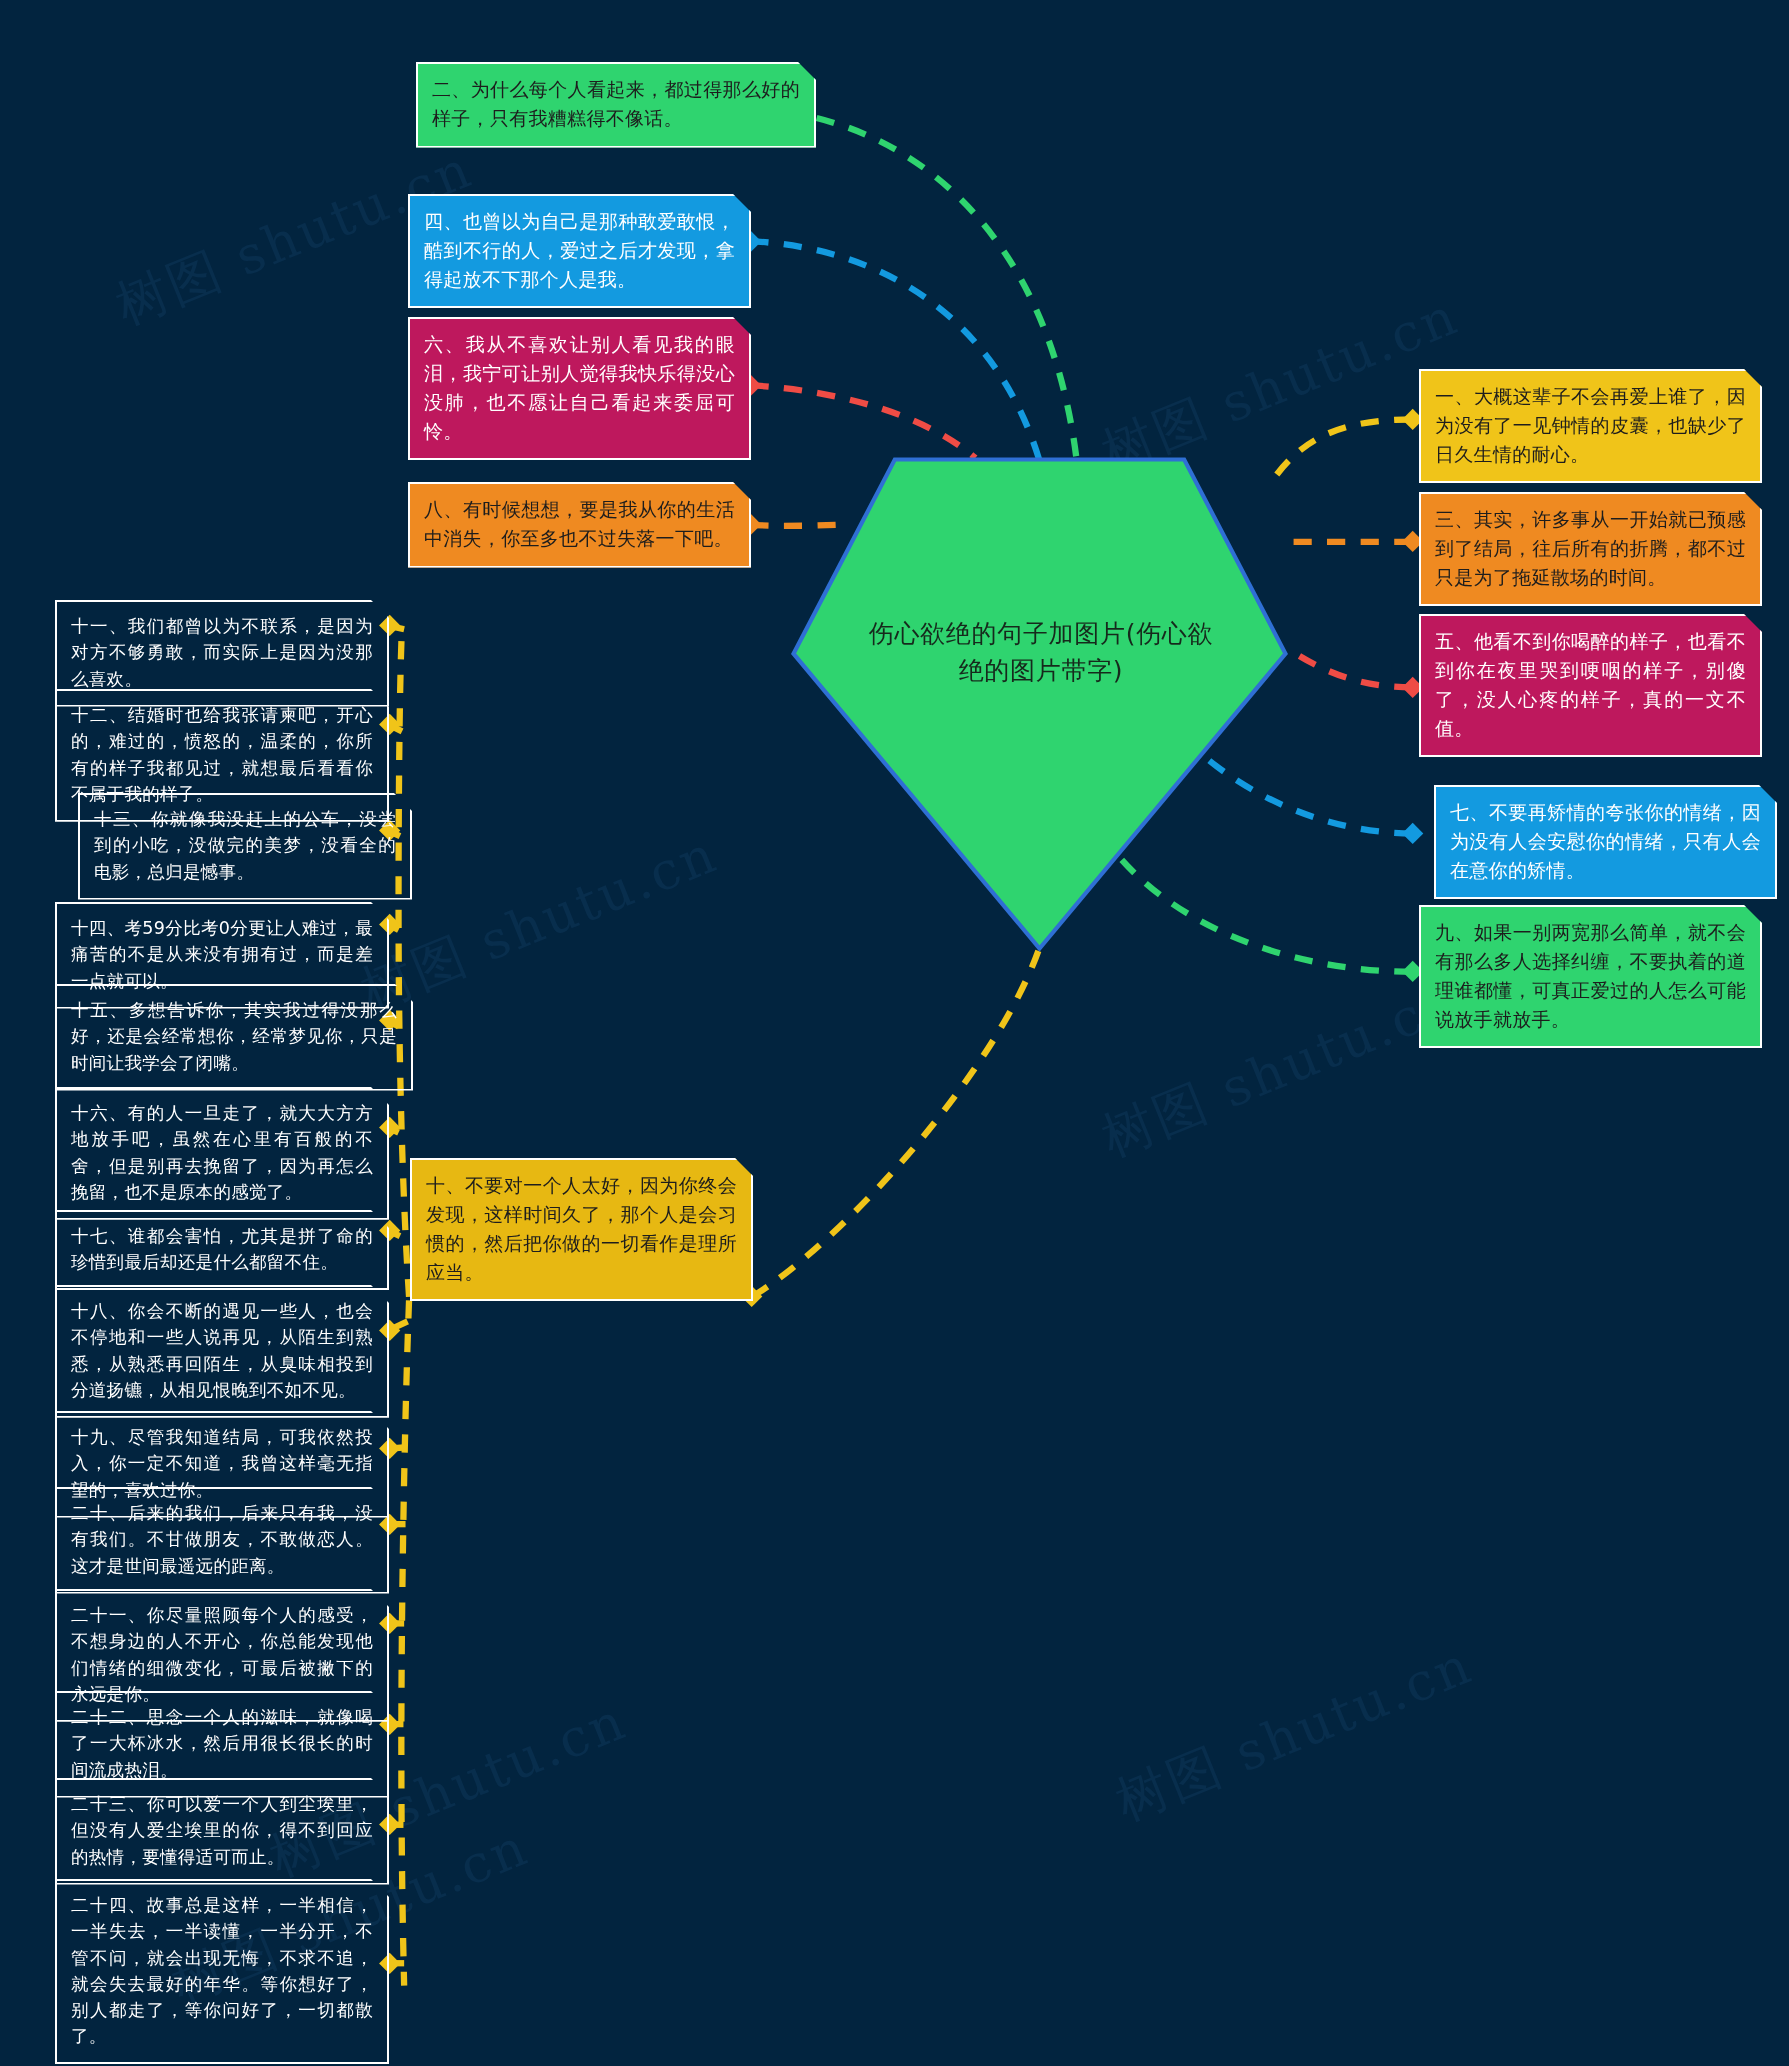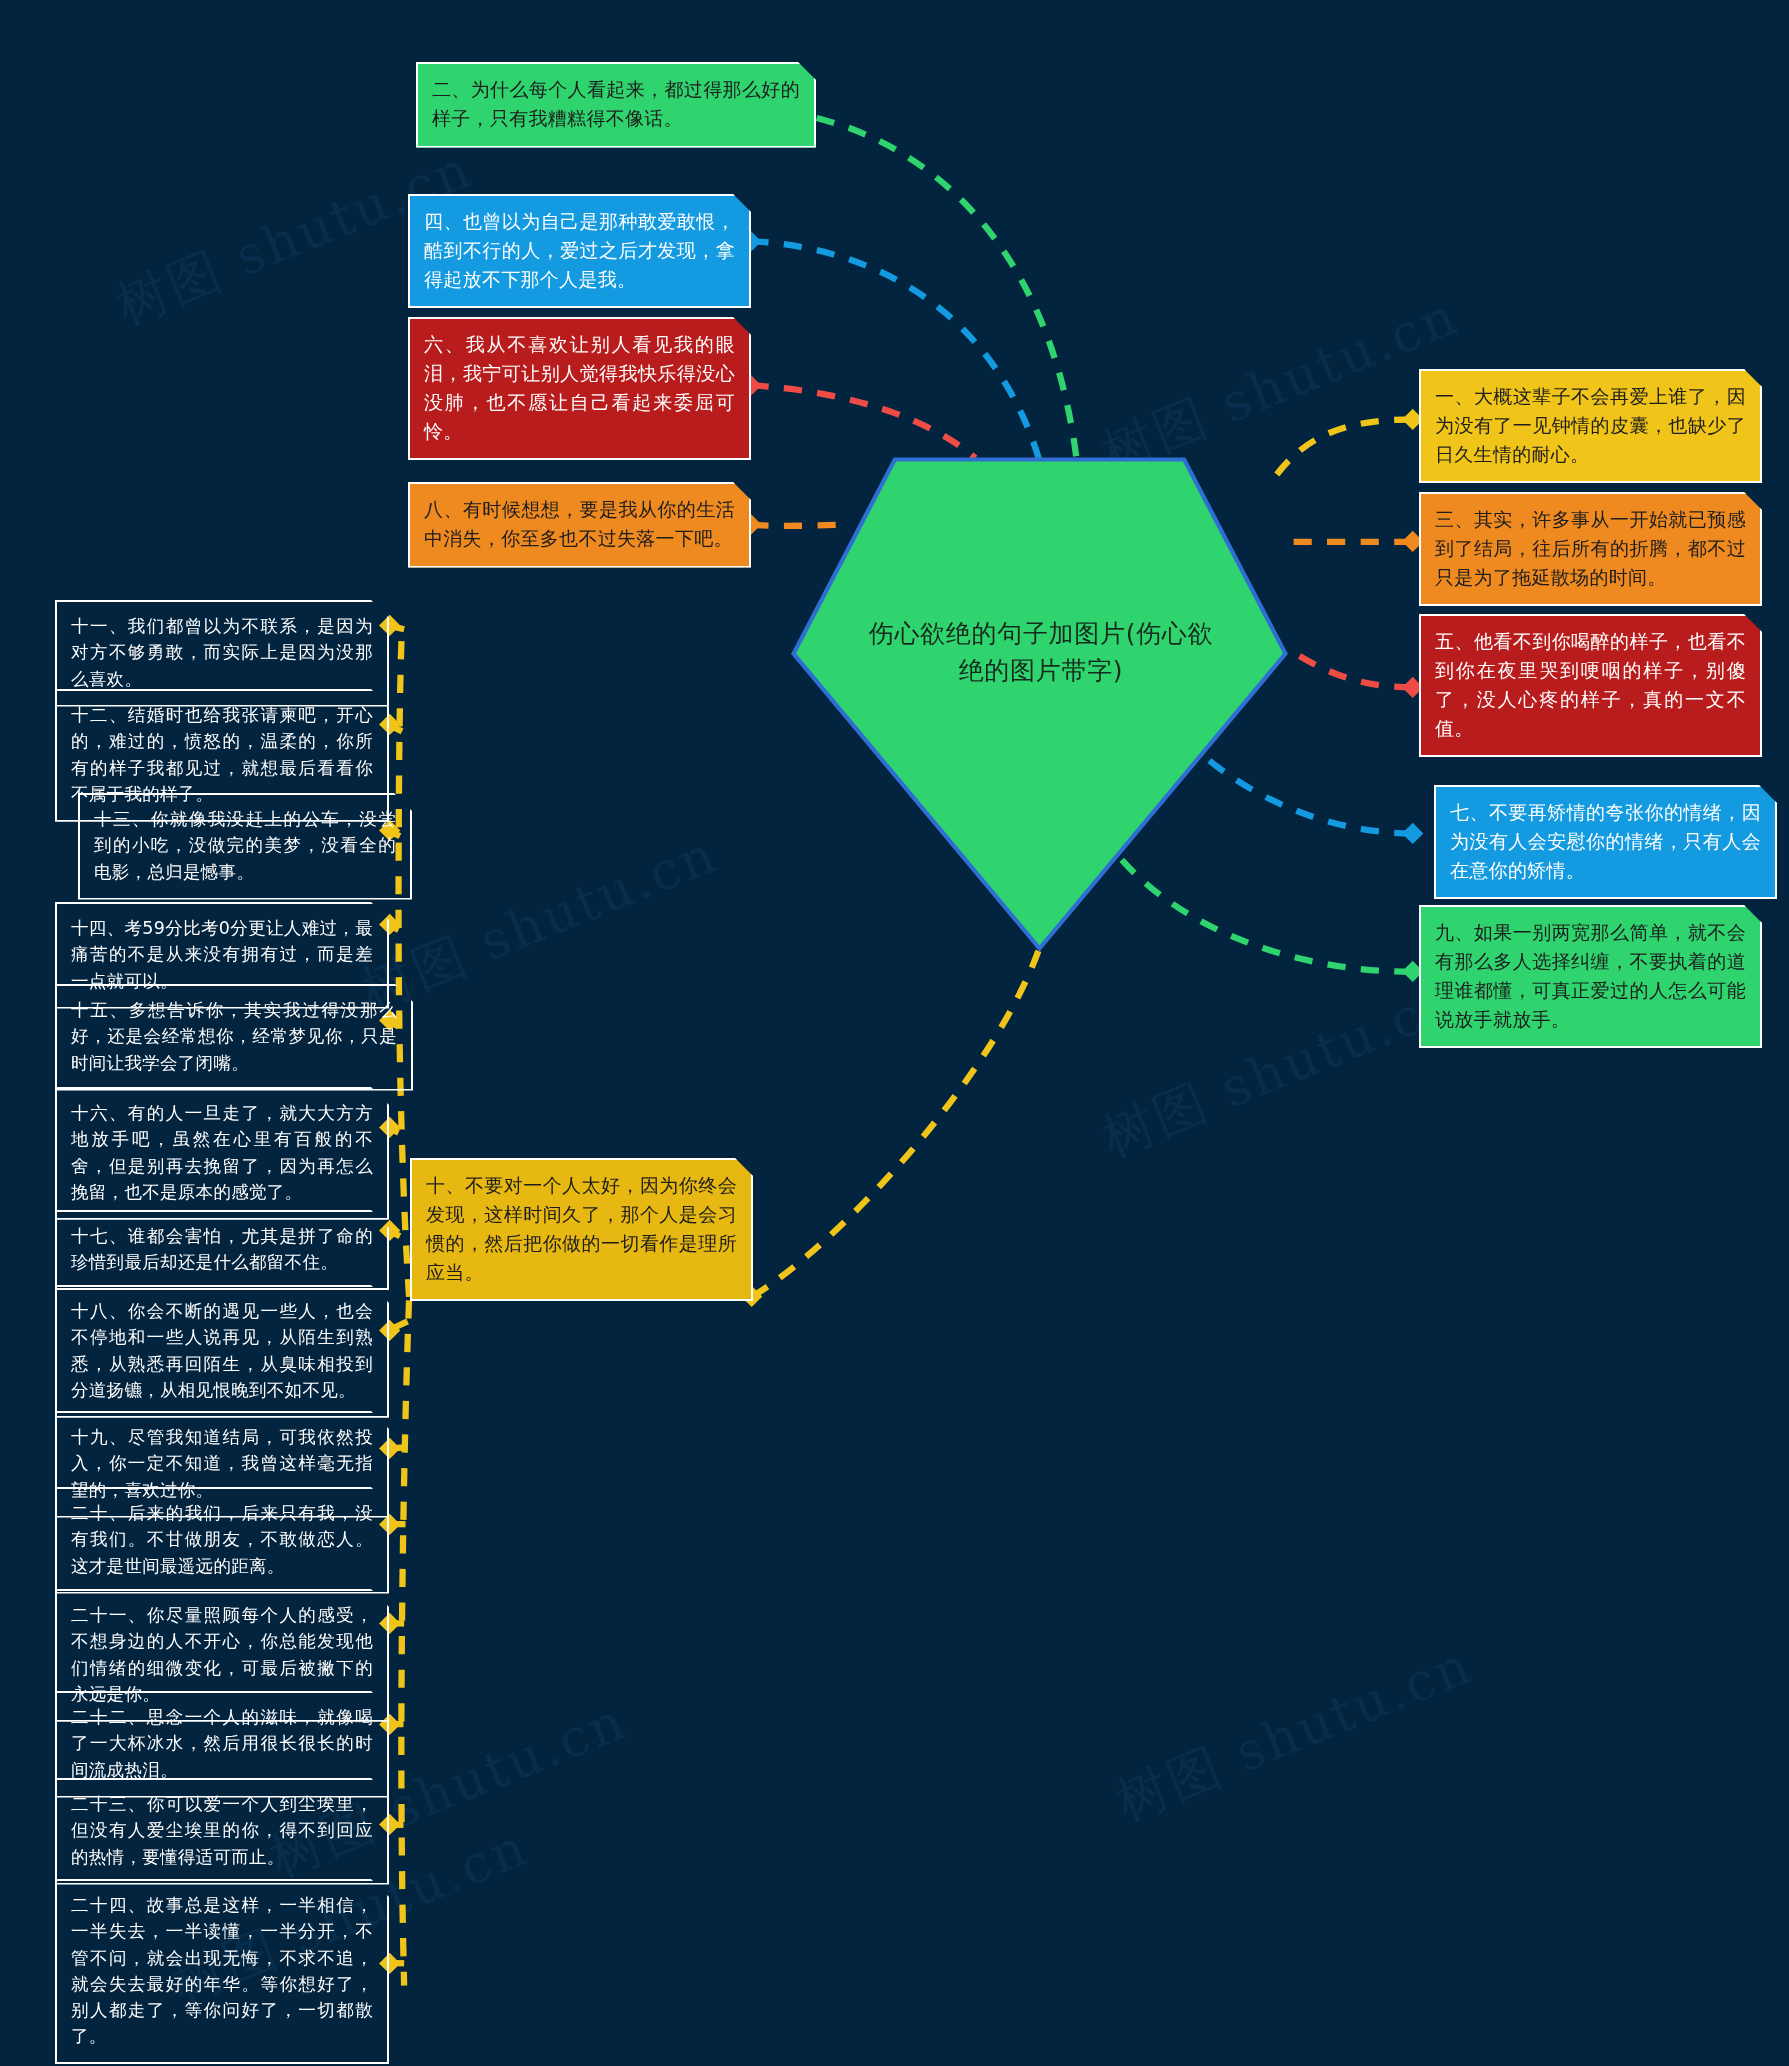--- a/index.html
+++ b/index.html
@@ -46,21 +46,21 @@
   .node .txt{display:block;}
   .n-dark{
     background:transparent;
     color:#ffffff;
     border-width:2.1px;
     font-size:17.5px;
     line-height:1.5;
   }
   .n-yellow{background:#f0c419;color:#1d1d1d;}
   .n-orange{background:#ef8a21;color:#1d1d1d;}
-  .n-red{background:#b91c1c;color:#ffffff;}
+  .n-red{background:#be185d;color:#ffffff;}
   .n-blue{background:#139ae0;color:#ffffff;}
   .n-green{background:#2fd46f;color:#1d1d1d;}
   .n-gold{background:#e7b812;color:#1d1d1d;}
 
   
   #center-shape{
     position:absolute;
     left:790px;
     top:456px;
     width:499px;

